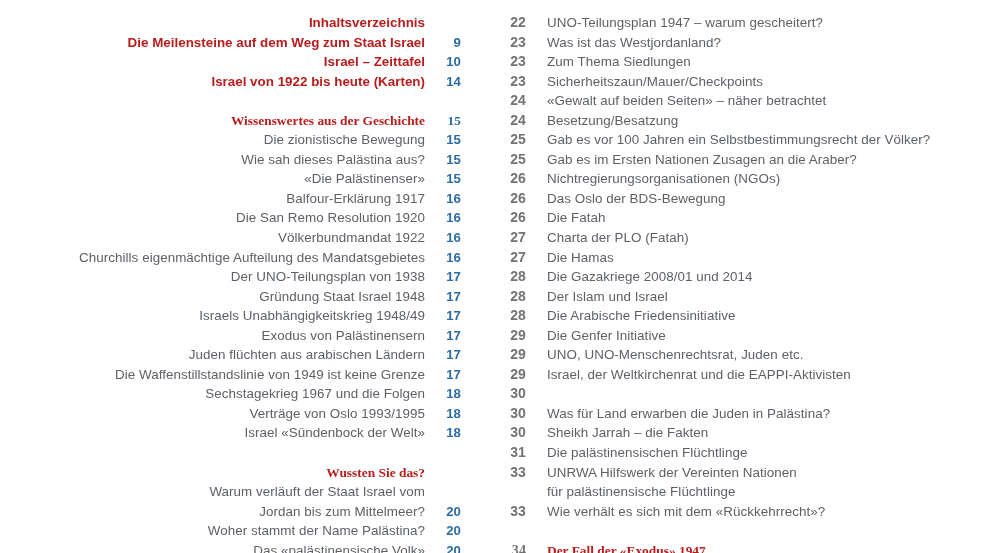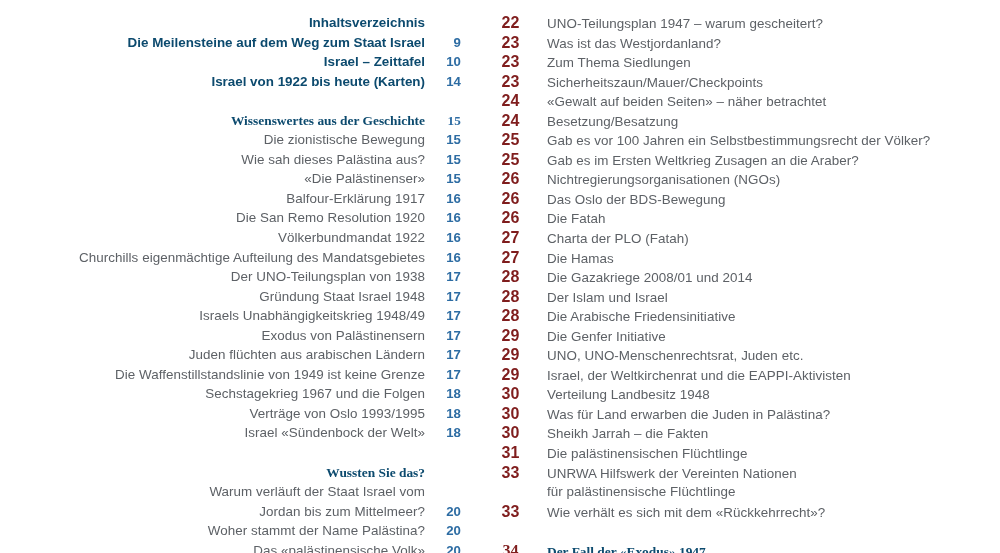--- a/index.html
+++ b/index.html
@@ -77,38 +77,38 @@
     letter-spacing: 0.1px;
   }
 
   
   .col-right .row {
     justify-content: flex-start;
   }
   .col-right .entry-page {
     width: 31px;
     min-width: 31px;
-    text-align: center;
-    font-size: 16px;
+    text-align: right;
+    font-size: 14px;
     font-weight: bold;
-    color: #7f1d1d;
+    color: #737373;
     letter-spacing: 0.1px;
     margin-right: 21px;
   }
   .col-right .entry-title {
     text-align: left;
     font-size: 13.4px;
     color: #5d6166;
     letter-spacing: 0.05px;
   }
 
   
   .row.heading .entry-title {
     font-weight: bold;
-    color: #0c4a6e;
+    color: #b91c1c;
     font-size: 13.4px;
     letter-spacing: 0px;
   }
 
   
   .row.continuation .entry-page {
     visibility: hidden;
   }
 </style>
 </head>
@@ -247,21 +247,21 @@
       <div class="row">
         <span class="entry-page">24</span>
         <span class="entry-title">Besetzung/Besatzung</span>
       </div>
       <div class="row">
         <span class="entry-page">25</span>
         <span class="entry-title">Gab es vor 100 Jahren ein Selbstbestimmungsrecht der Völker?</span>
       </div>
       <div class="row">
         <span class="entry-page">25</span>
-        <span class="entry-title">Gab es im Ersten Weltkrieg Zusagen an die Araber?</span>
+        <span class="entry-title">Gab es im Ersten Nationen Zusagen an die Araber?</span>
       </div>
       <div class="row">
         <span class="entry-page">26</span>
         <span class="entry-title">Nichtregierungsorganisationen (NGOs)</span>
       </div>
       <div class="row">
         <span class="entry-page">26</span>
         <span class="entry-title">Das Oslo der BDS-Bewegung</span>
       </div>
       <div class="row">
@@ -295,21 +295,20 @@
       <div class="row">
         <span class="entry-page">29</span>
         <span class="entry-title">UNO, UNO-Menschenrechtsrat, Juden etc.</span>
       </div>
       <div class="row">
         <span class="entry-page">29</span>
         <span class="entry-title">Israel, der Weltkirchenrat und die EAPPI-Aktivisten</span>
       </div>
       <div class="row">
         <span class="entry-page">30</span>
-        <span class="entry-title">Verteilung Landbesitz 1948</span>
       </div>
       <div class="row">
         <span class="entry-page">30</span>
         <span class="entry-title">Was für Land erwarben die Juden in Palästina?</span>
       </div>
       <div class="row">
         <span class="entry-page">30</span>
         <span class="entry-title">Sheikh Jarrah – die Fakten</span>
       </div>
       <div class="row">

